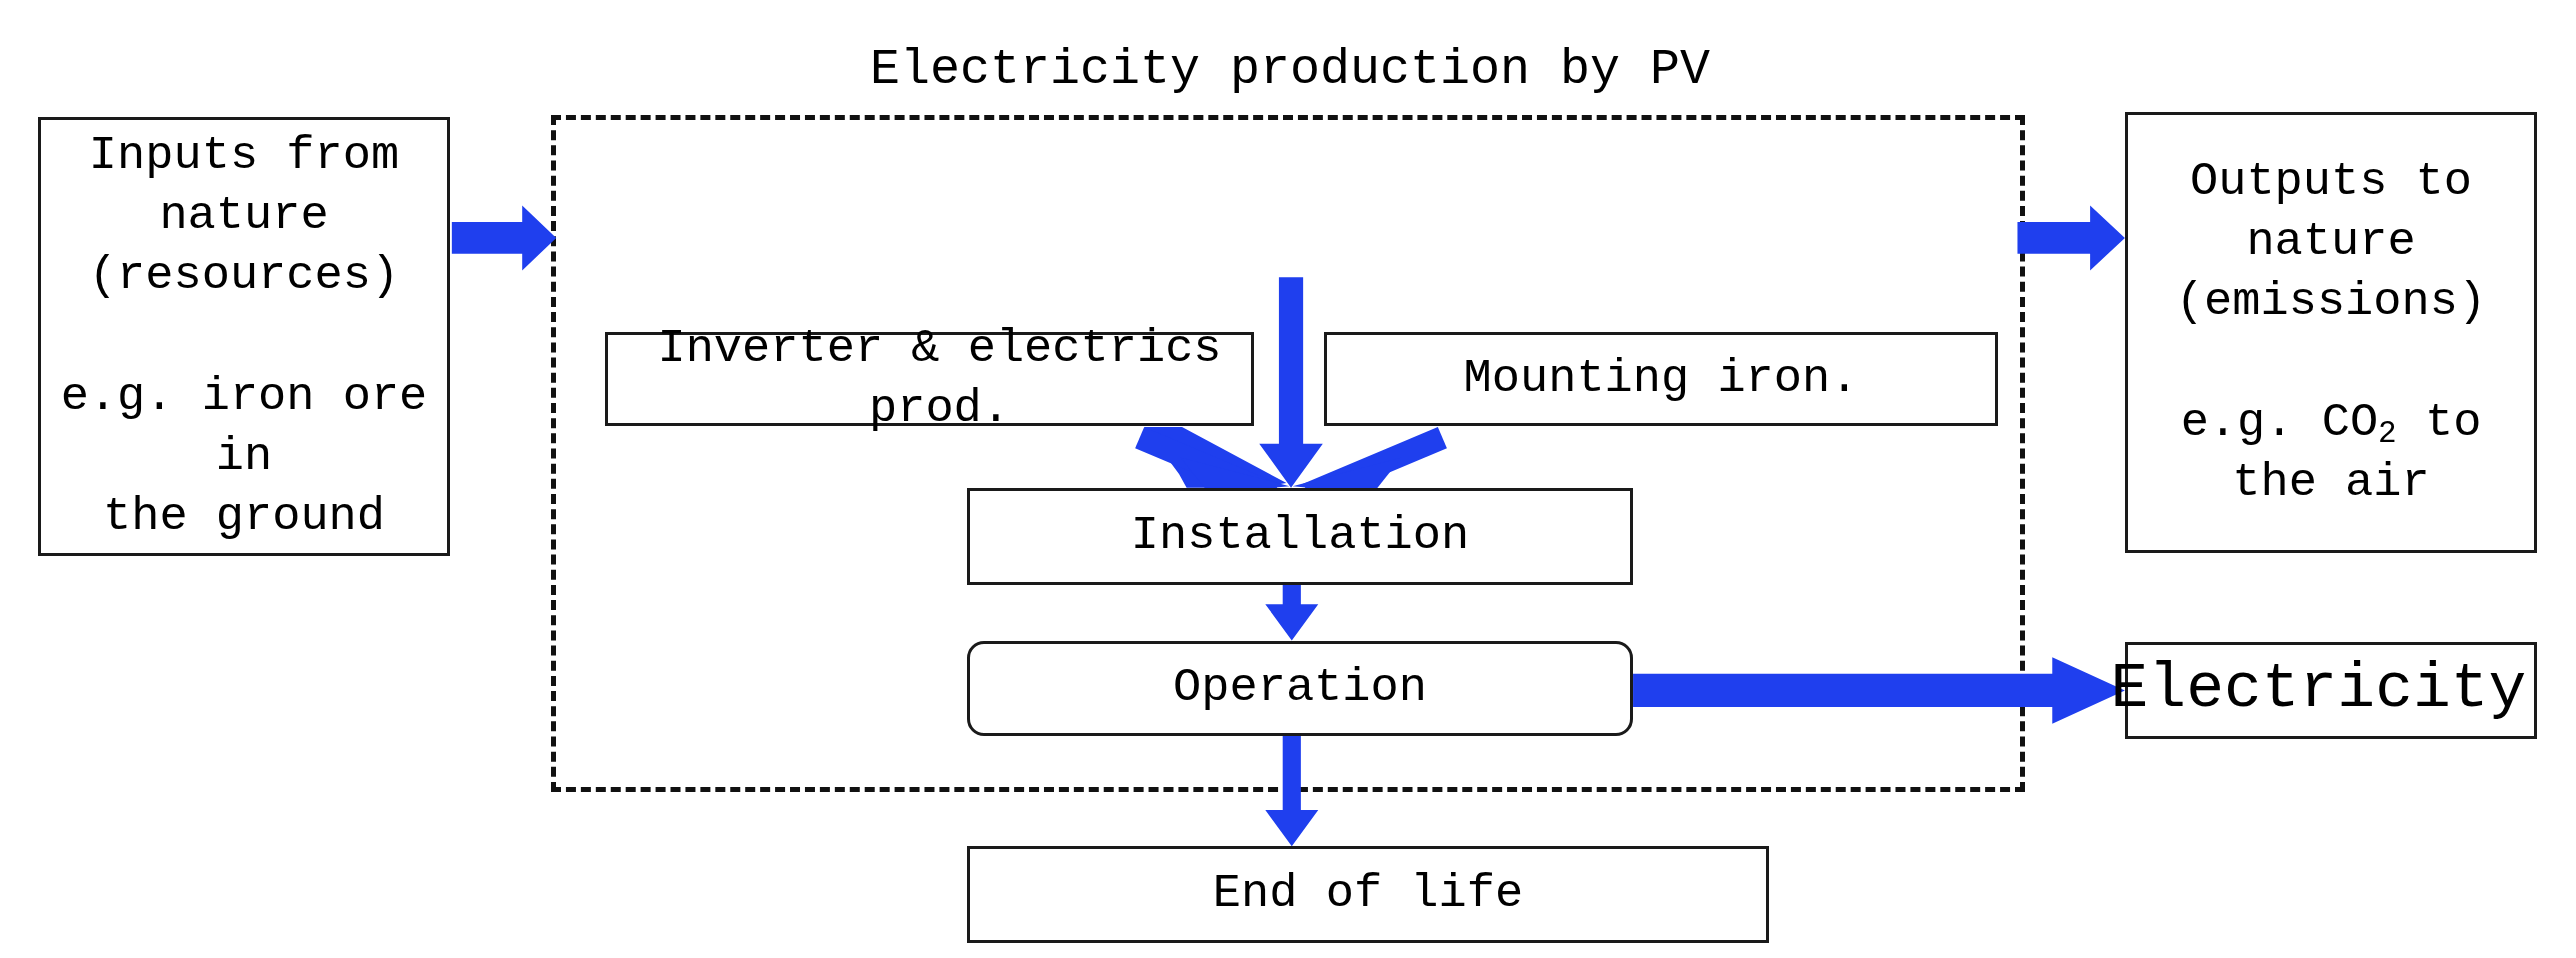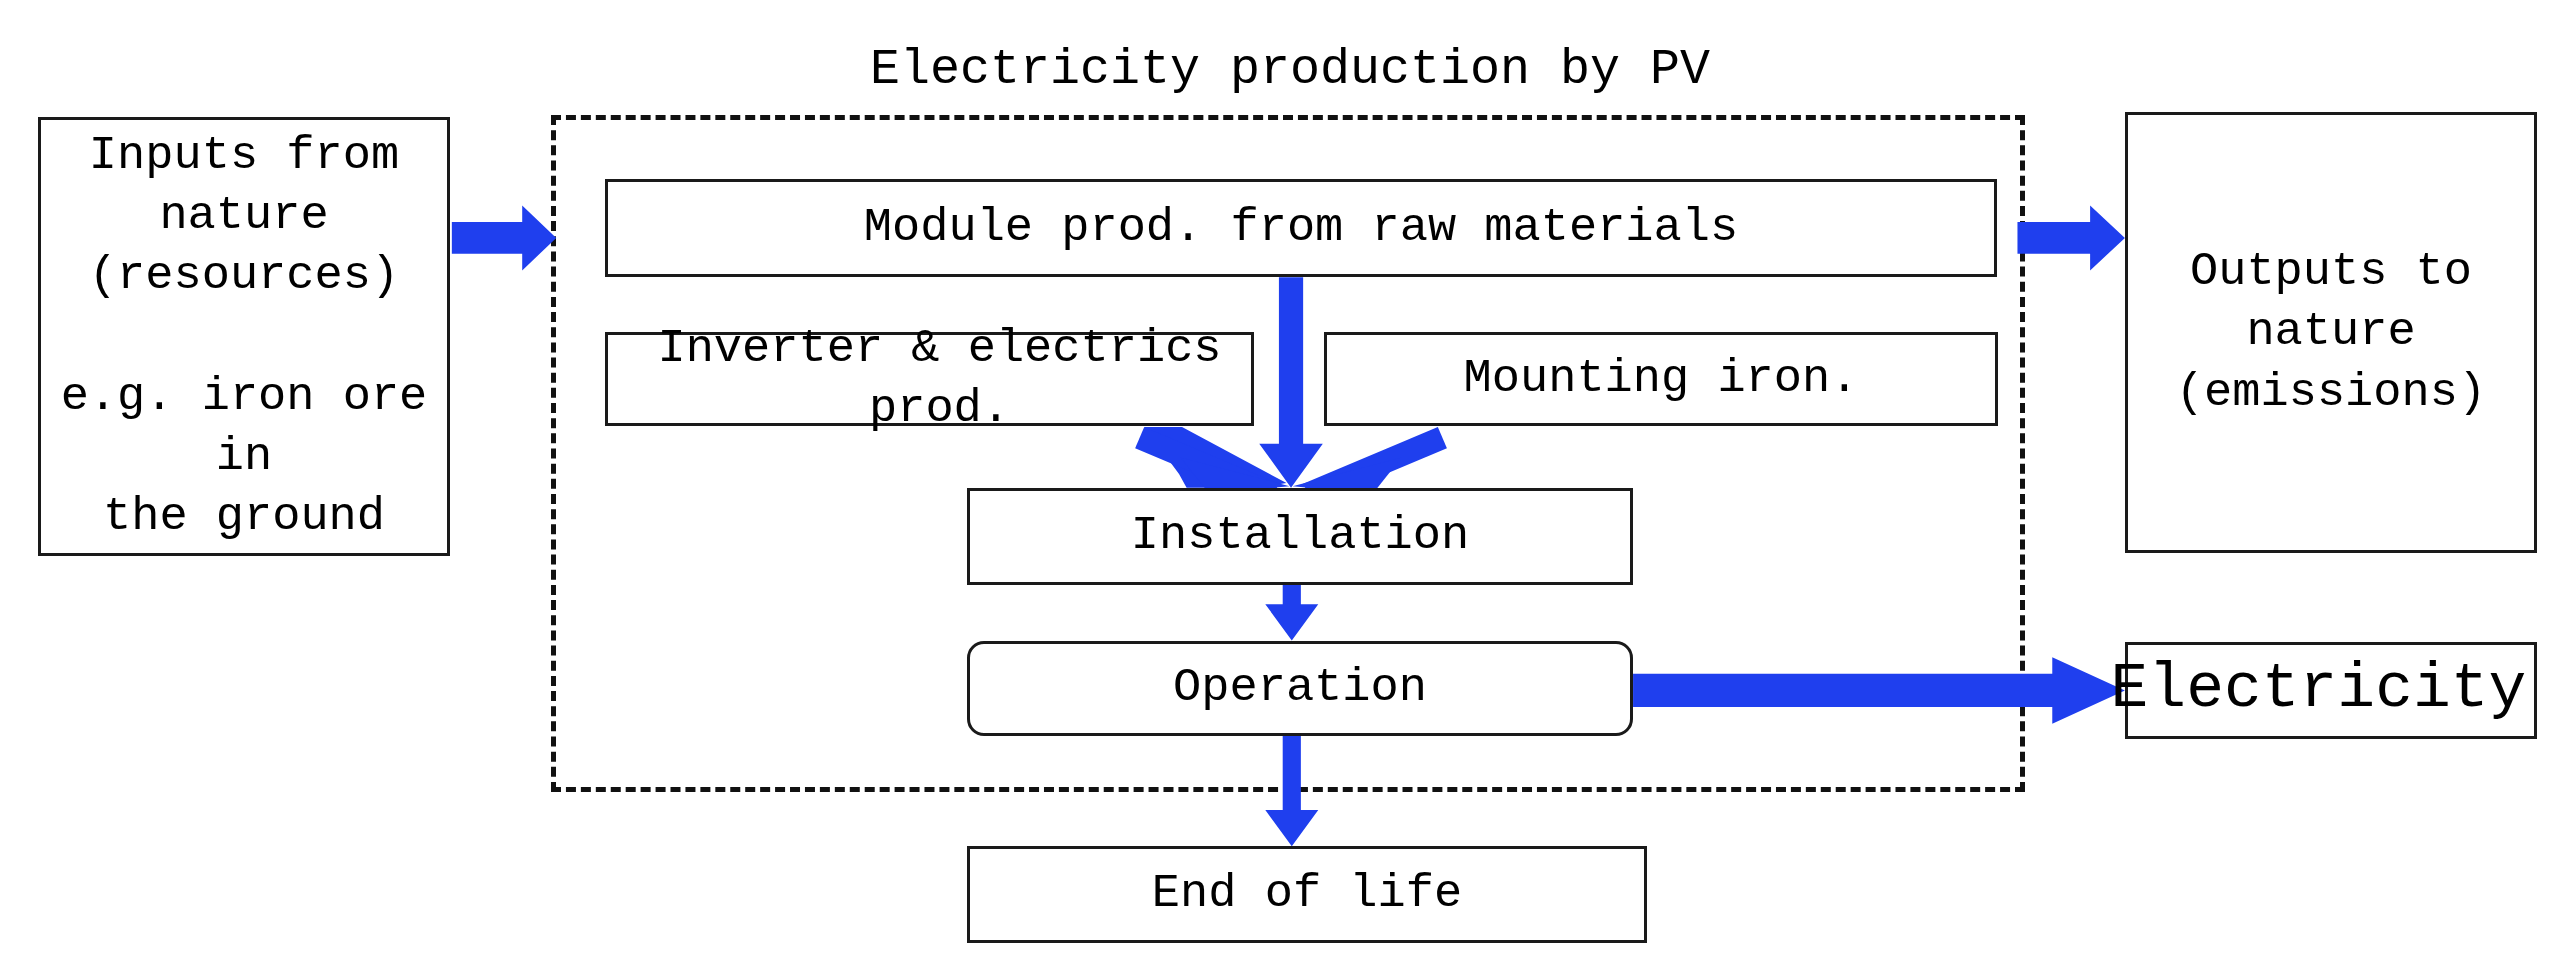--- a/index.html
+++ b/index.html
@@ -75,48 +75,47 @@
 
   <div class="box" style="left:38px; top:97px; width:412px; height:439px; font-size:47px;">
     <span class="box-text">Inputs from
 nature
 (resources)
 
 e.g. iron ore in
 the ground</span>
   </div>
 
-  <div class="box" style="left:605px; top:159px; width:1392px; height:98px; font-size:47px;">
-    <span class="box-text">Module prod. from raw materials</span>
-  </div>
 
   <div class="box" style="left:605px; top:312px; width:649px; height:94px; font-size:47px;padding-left:20px;">
     <span class="box-text">Inverter &amp; electrics prod.</span>
   </div>
 
   <div class="box" style="left:1324px; top:312px; width:674px; height:94px; font-size:47px;">
     <span class="box-text">Mounting iron.</span>
   </div>
 
   <div class="box" style="left:967px; top:468px; width:666px; height:97px; font-size:47px;">
     <span class="box-text">Installation</span>
   </div>
 
   <div class="box" style="left:967px; top:621px; width:666px; height:95px; font-size:47px;border-radius:17px;">
     <span class="box-text">Operation</span>
   </div>
 
-  <div class="box" style="left:967px; top:826px; width:680px; height:97px; font-size:47px;">
+  <div class="box" style="left:967px; top:826px; width:802px; height:97px; font-size:47px;">
     <span class="box-text">End of life</span>
   </div>
 
   <div class="box" style="left:2125px; top:92px; width:412px; height:441px; font-size:47px; flex-direction:column;">
     <span class="box-text">Outputs to
 nature
 (emissions)</span>
+    <span class="box-text" style="margin-top:1.28em;"><span>e.g. CO</span><sub>2</sub><span> to
+the air</span></span>
   </div>
 
   <div class="box" style="left:2125px; top:622px; width:412px; height:97px; font-size:63px;justify-content:flex-end;">
     <span class="box-text">Electricity</span>
   </div>
 
   <svg class="arrows" viewBox="0 0 3404 1266" xmlns="http://www.w3.org/2000/svg">
 
     <g>
       <path d="M 597 267 L 690 267 L 690 245 L 735 288 L 690 331 L 690 309 L 597 309 Z" fill="#1f3fee"></path>

